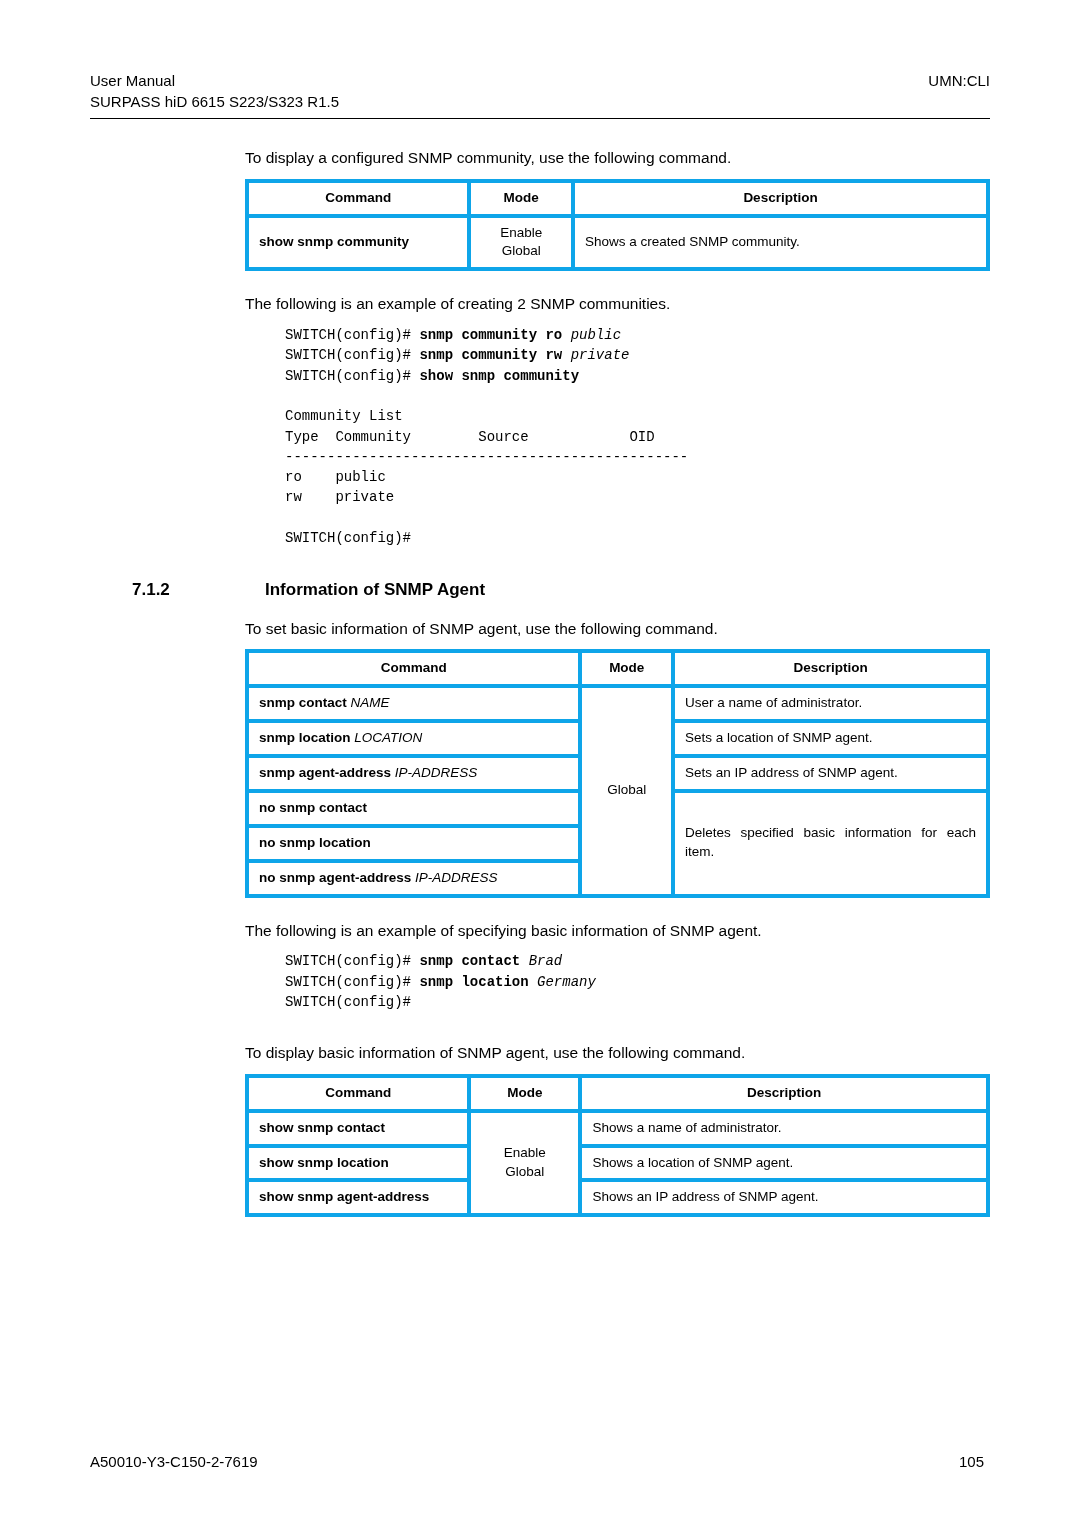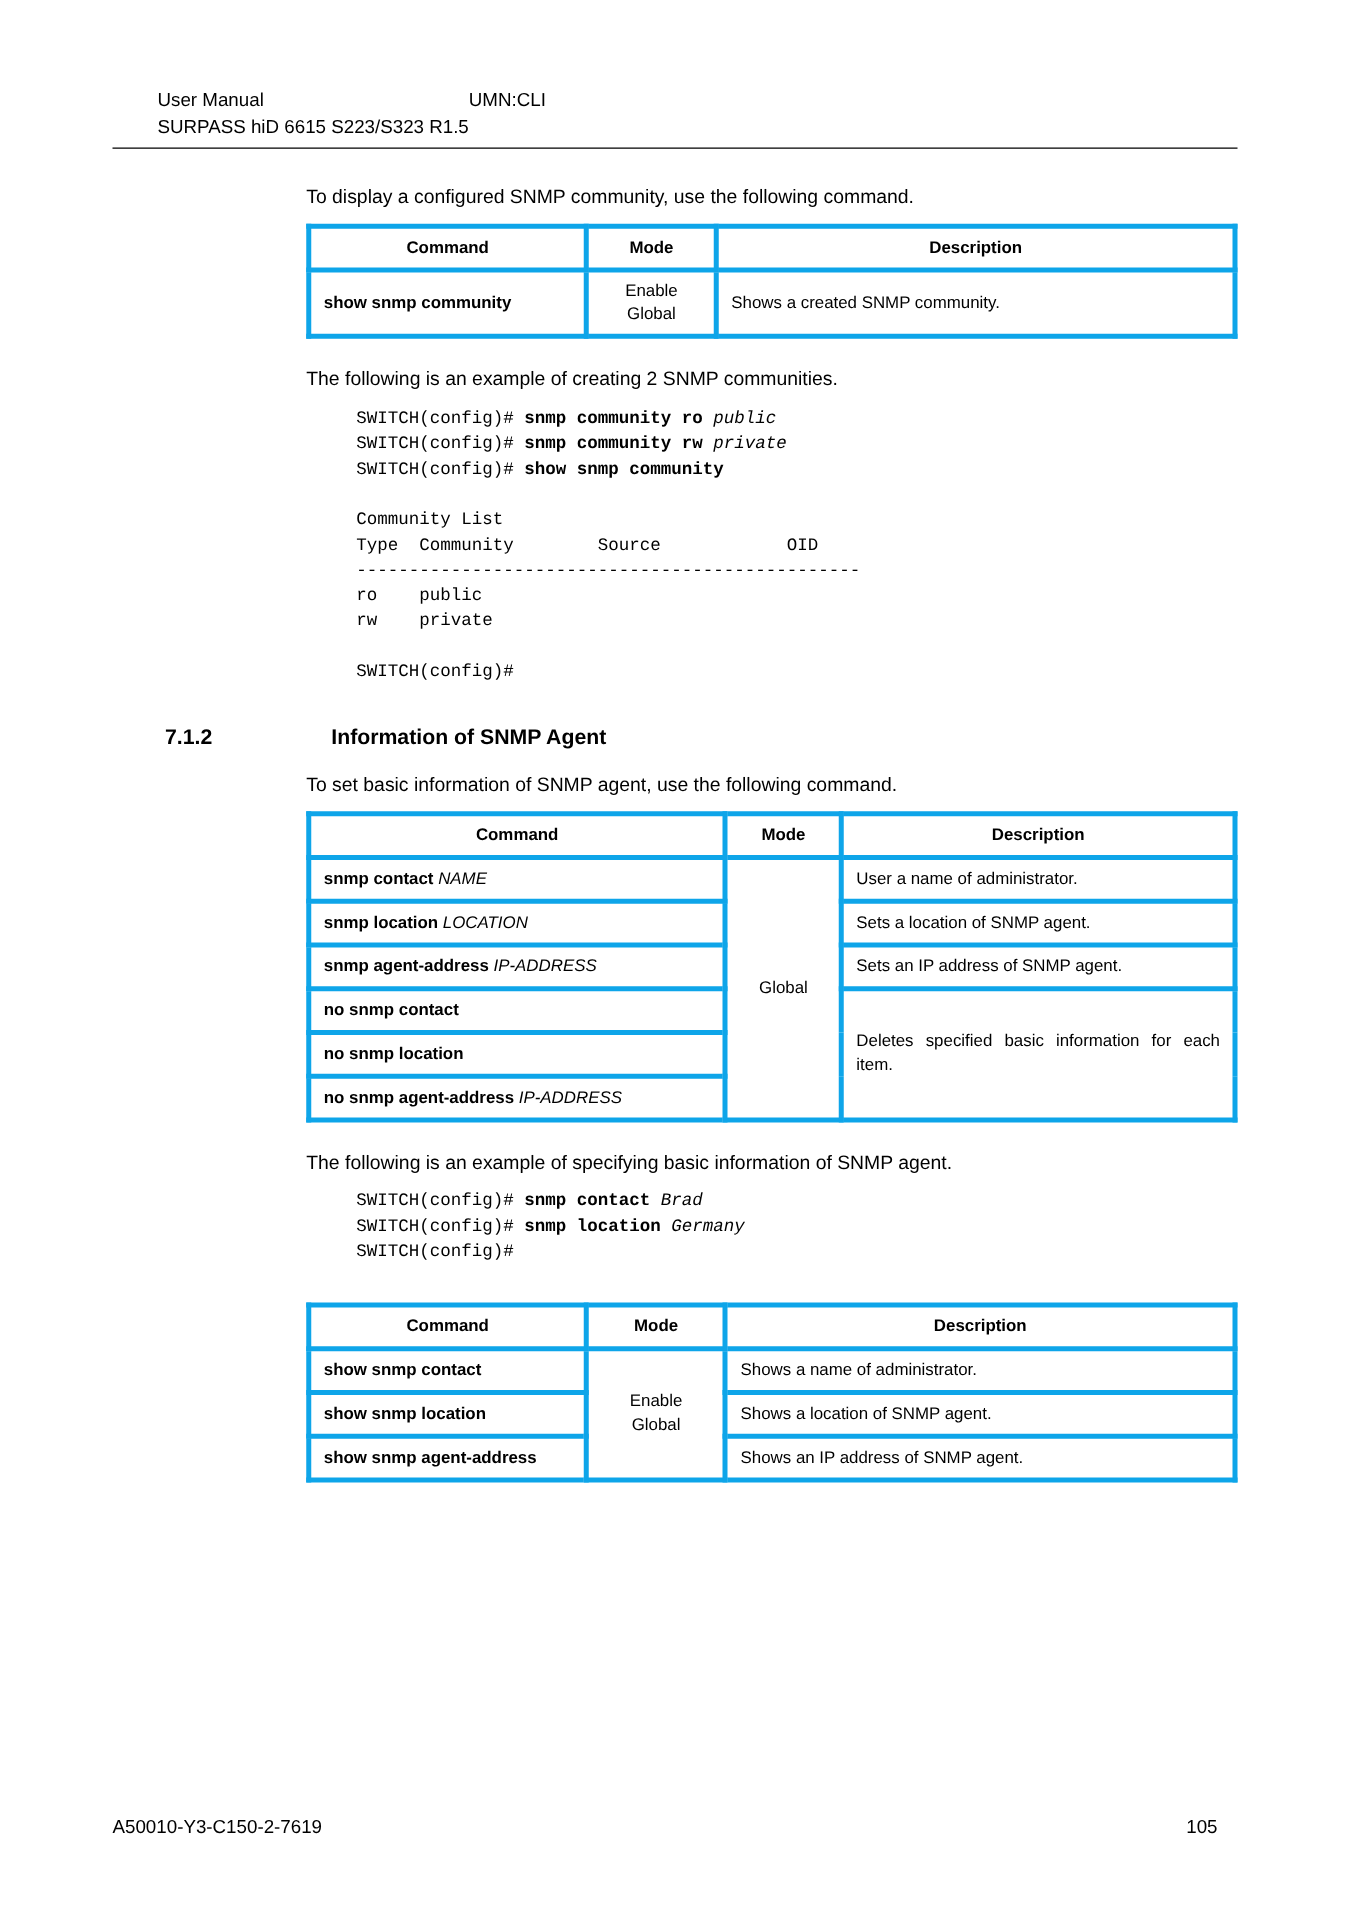--- a/index.html
+++ b/index.html
@@ -14,24 +14,23 @@
   .page {
     width: 1080px;
     min-height: 1527px;
     margin: 0 auto;
     padding: 70px 90px 0px 90px;
     box-sizing: border-box;
     position: relative;
   }
   .header-row {
     display: flex;
-    justify-content: flex-start;
+    justify-content: space-between;
     font-size: 15px;
     margin-bottom: 4px;
-    margin-left: 36px;
   }
   .hr-line {
     border: none;
     border-top: 1.5px solid #000;
     margin: 6px 0 28px 0;
   }
   .content {
     margin-left: 155px;
   }
   .para {
@@ -93,21 +92,21 @@
   .sect-title {
     font-weight: bold;
     font-size: 17px;
   }
   .ital { font-style: italic; }
   .bold { font-weight: bold; }
   .footer {
     position: absolute;
     bottom: 55px;
     left: 90px;
-    right: 106px;
+    right: 96px;
     display: flex;
     justify-content: space-between;
     font-size: 15px;
   }
   td.center { text-align:center; }
 </style>
 </head>
 <body>
 
 <div class="page">
@@ -196,20 +195,21 @@
       </tr>
     </tbody>
       </table>
 
     <p class="para">The following is an example of specifying basic information of SNMP agent.</p>
 
     <div class="mono-block"><span>SWITCH(config)# </span><span class="bold">snmp contact</span><span class="ital"> Brad</span>
 <span>SWITCH(config)# </span><span class="bold">snmp location</span><span class="ital"> Germany</span>
 <span>SWITCH(config)#</span></div>
 
+    <p class="para">To display basic information of SNMP agent, use the following command.</p>
 
     <table class="cmd-table t3">
       <tbody>
           <tr>
         <th class="col-cmd">Command</th>
         <th class="col-mode">Mode</th>
         <th class="col-desc">Description</th>
       </tr>
       <tr>
         <td class="bold">show snmp contact</td>

